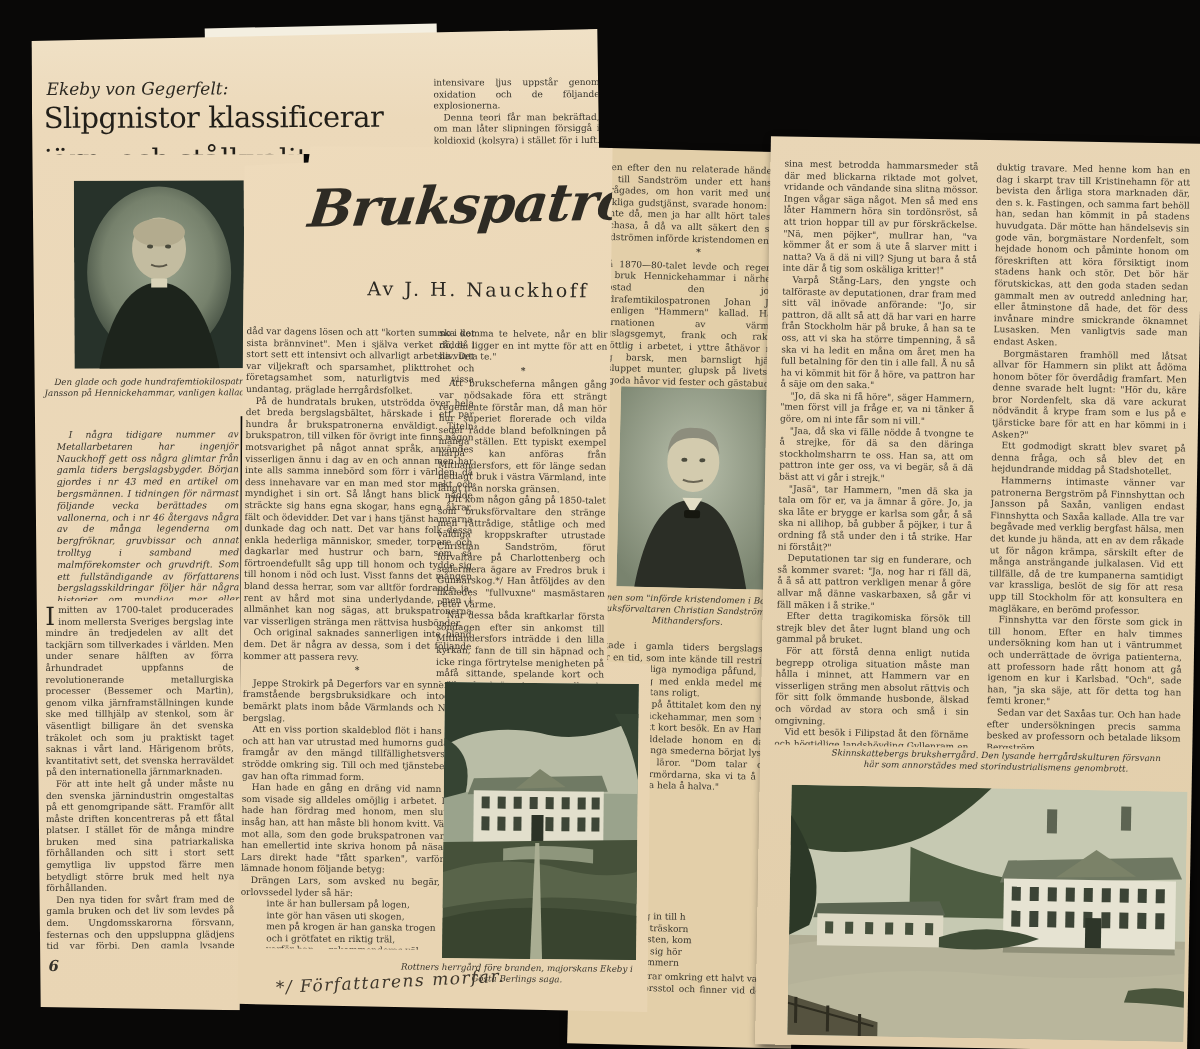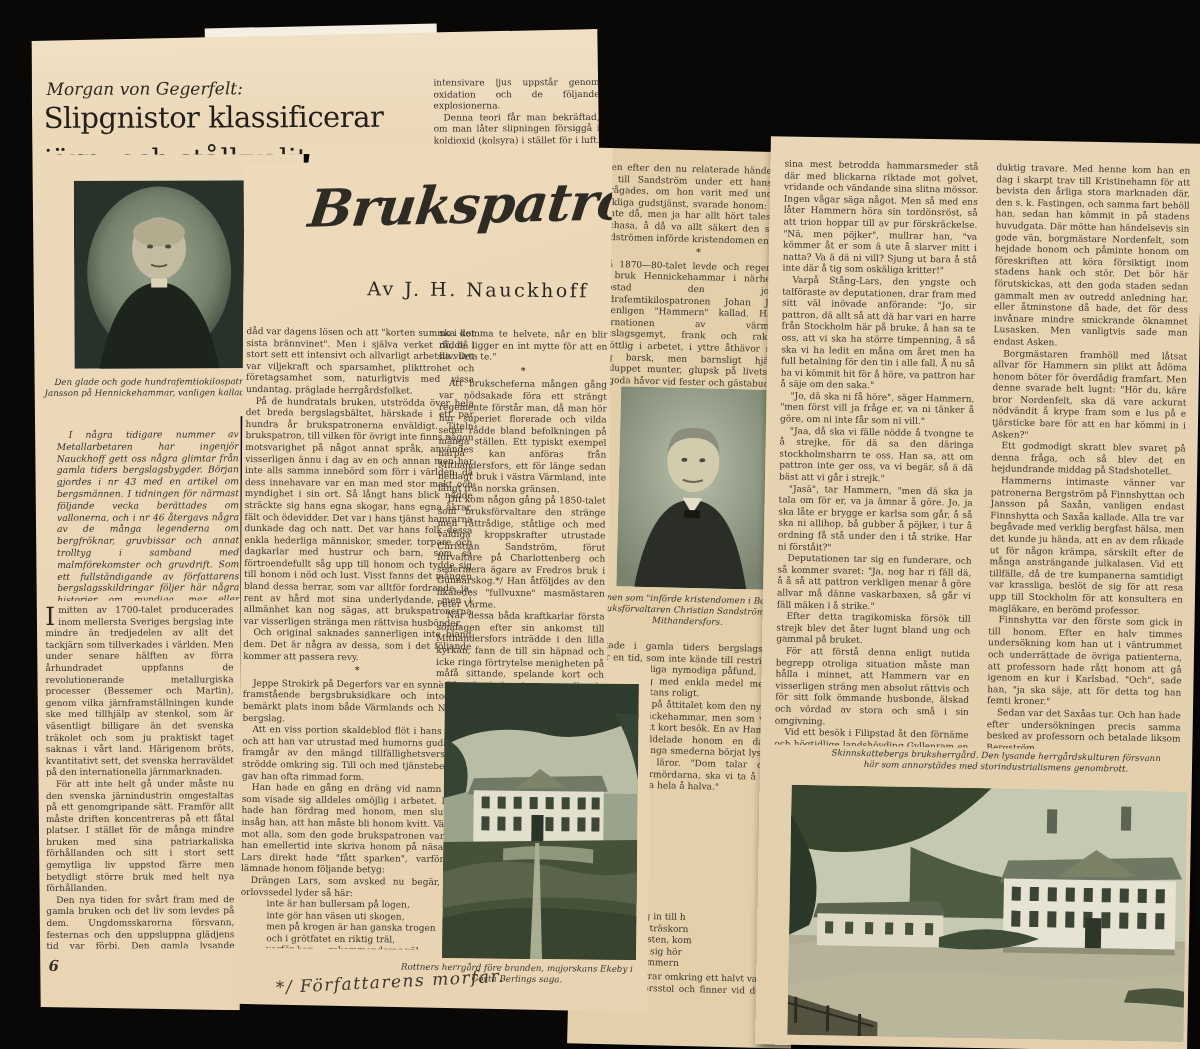--- a/index.html
+++ b/index.html
@@ -35,21 +35,21 @@
   .photo{position:absolute;}
 </style>
 </head>
 <body>
 
 <div style="position:absolute;left:205px;top:26px;width:232px;height:34px;background:#f4efe1;transform:rotate(-1.2deg);z-index:17;"></div>
 
 <div class="clip paperA" style="left:33px;top:30px;width:572px;height:982px;z-index:18;transform:rotate(-0.2deg);
             clip-path:polygon(0px 10px,566px 0px,568px 178px,402px 182px,400px 126px,272px 124px,274px 382px,208px 386px,205px 980px,6px 976px);">
 
-  <div class="kicker" style="left:15px;top:48px;">Morgan von Gegerfelt:</div>
+  <div class="kicker" style="left:15px;top:48px;">Ekeby von Gegerfelt:</div>
 
   <div class="headline" style="left:12px;top:66px;width:402px;height:58px;">Slipgnistor klassificerar järn- och stålkvalitet</div>
 
   <div class="col" style="left:402px;top:48px;width:166px;height:130px;">
     <p class="first">intensivare ljus uppstår genom oxidation och de följande explosionerna.</p>
     <p>Denna teori får man bekräftad, om man låter slipningen försiggå i koldioxid (kolsyra) i stället för i luft. Då kan ingen oxidation förekomma, och gnistorna blir också blott mörkröda utan explosioner. Sker proceduren direkt i syrgas blir ljuskraften avsevärt högre</p>
   </div>
 
   <div class="photo" style="left:42px;top:150px;">
     <svg width="170" height="188" viewBox="0 0 170 188">

